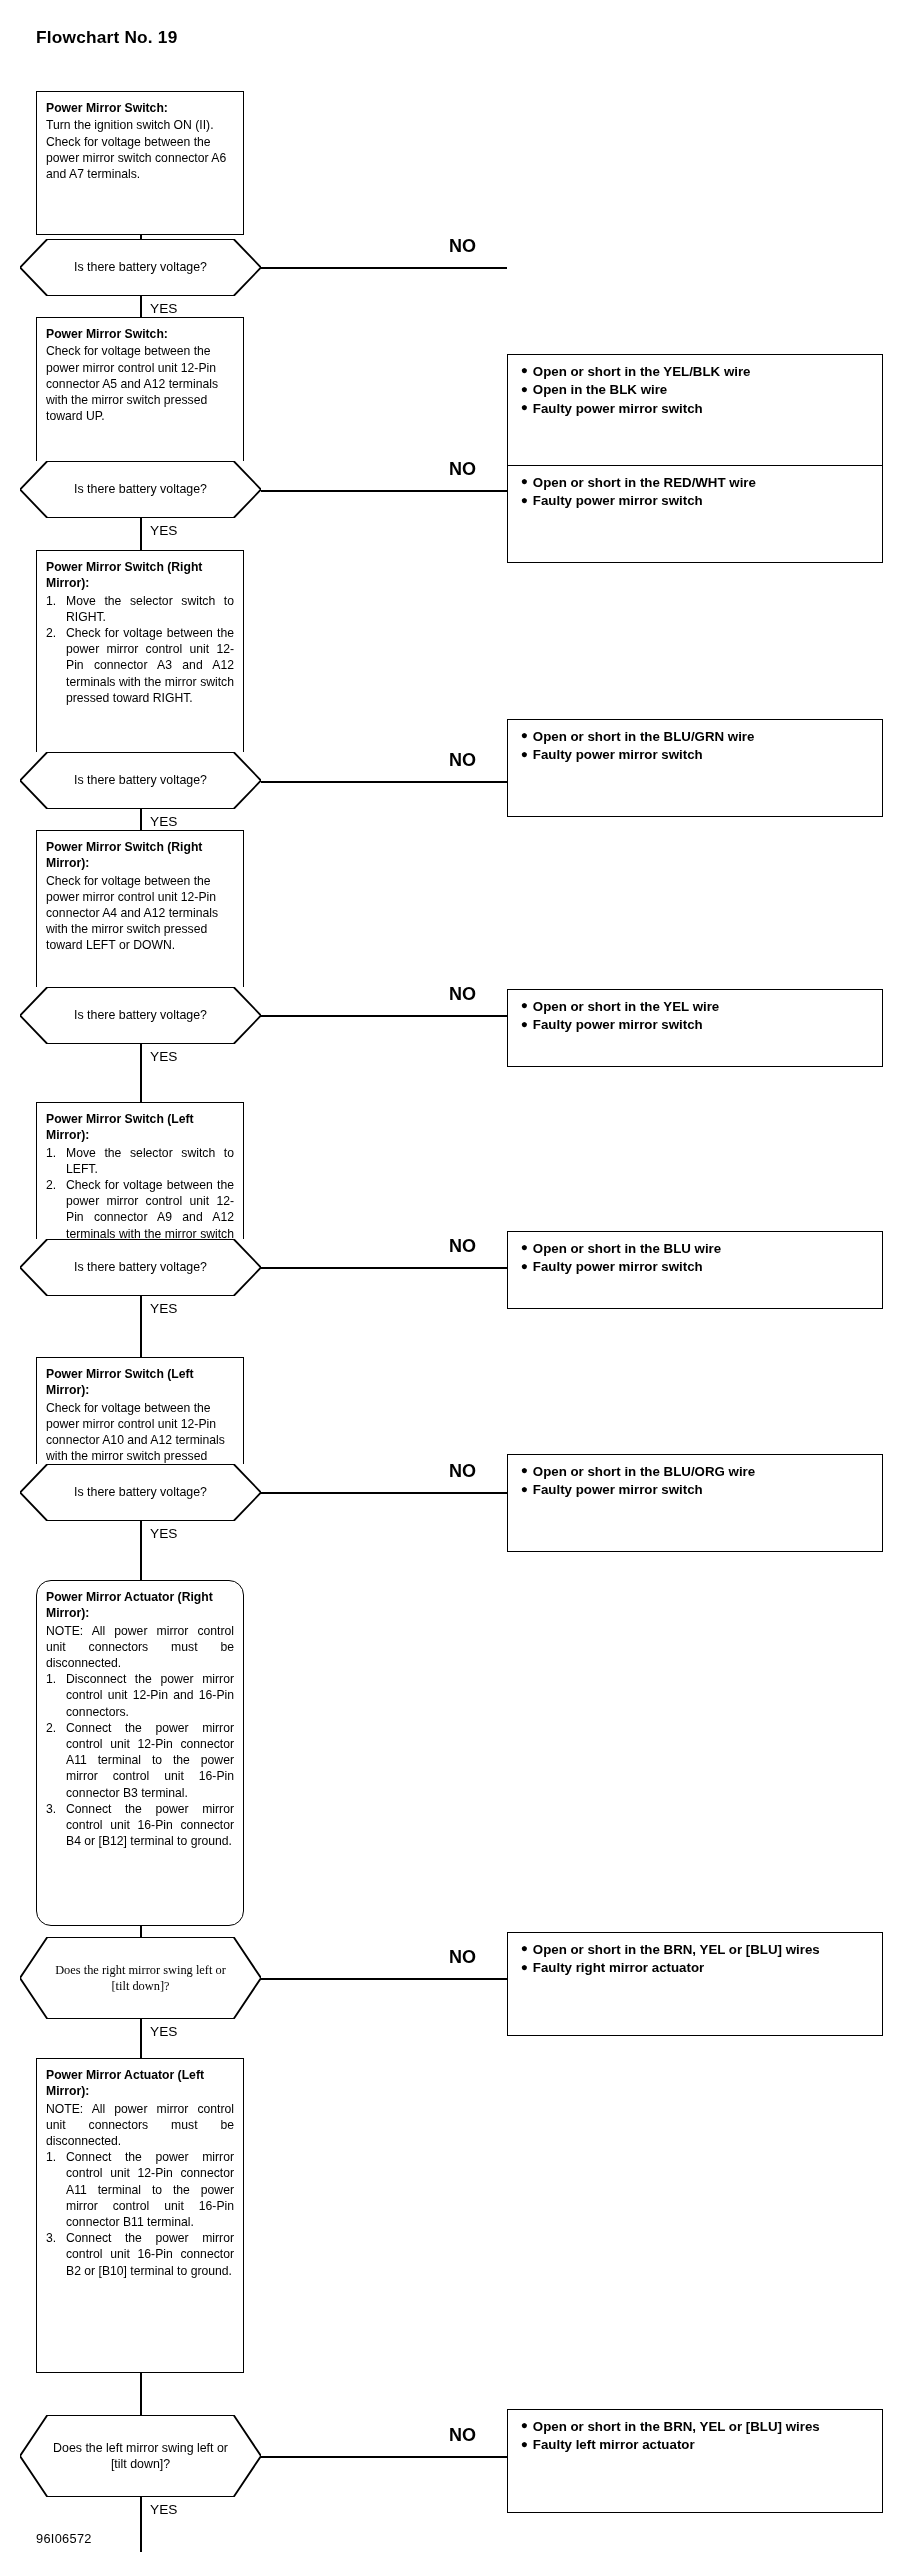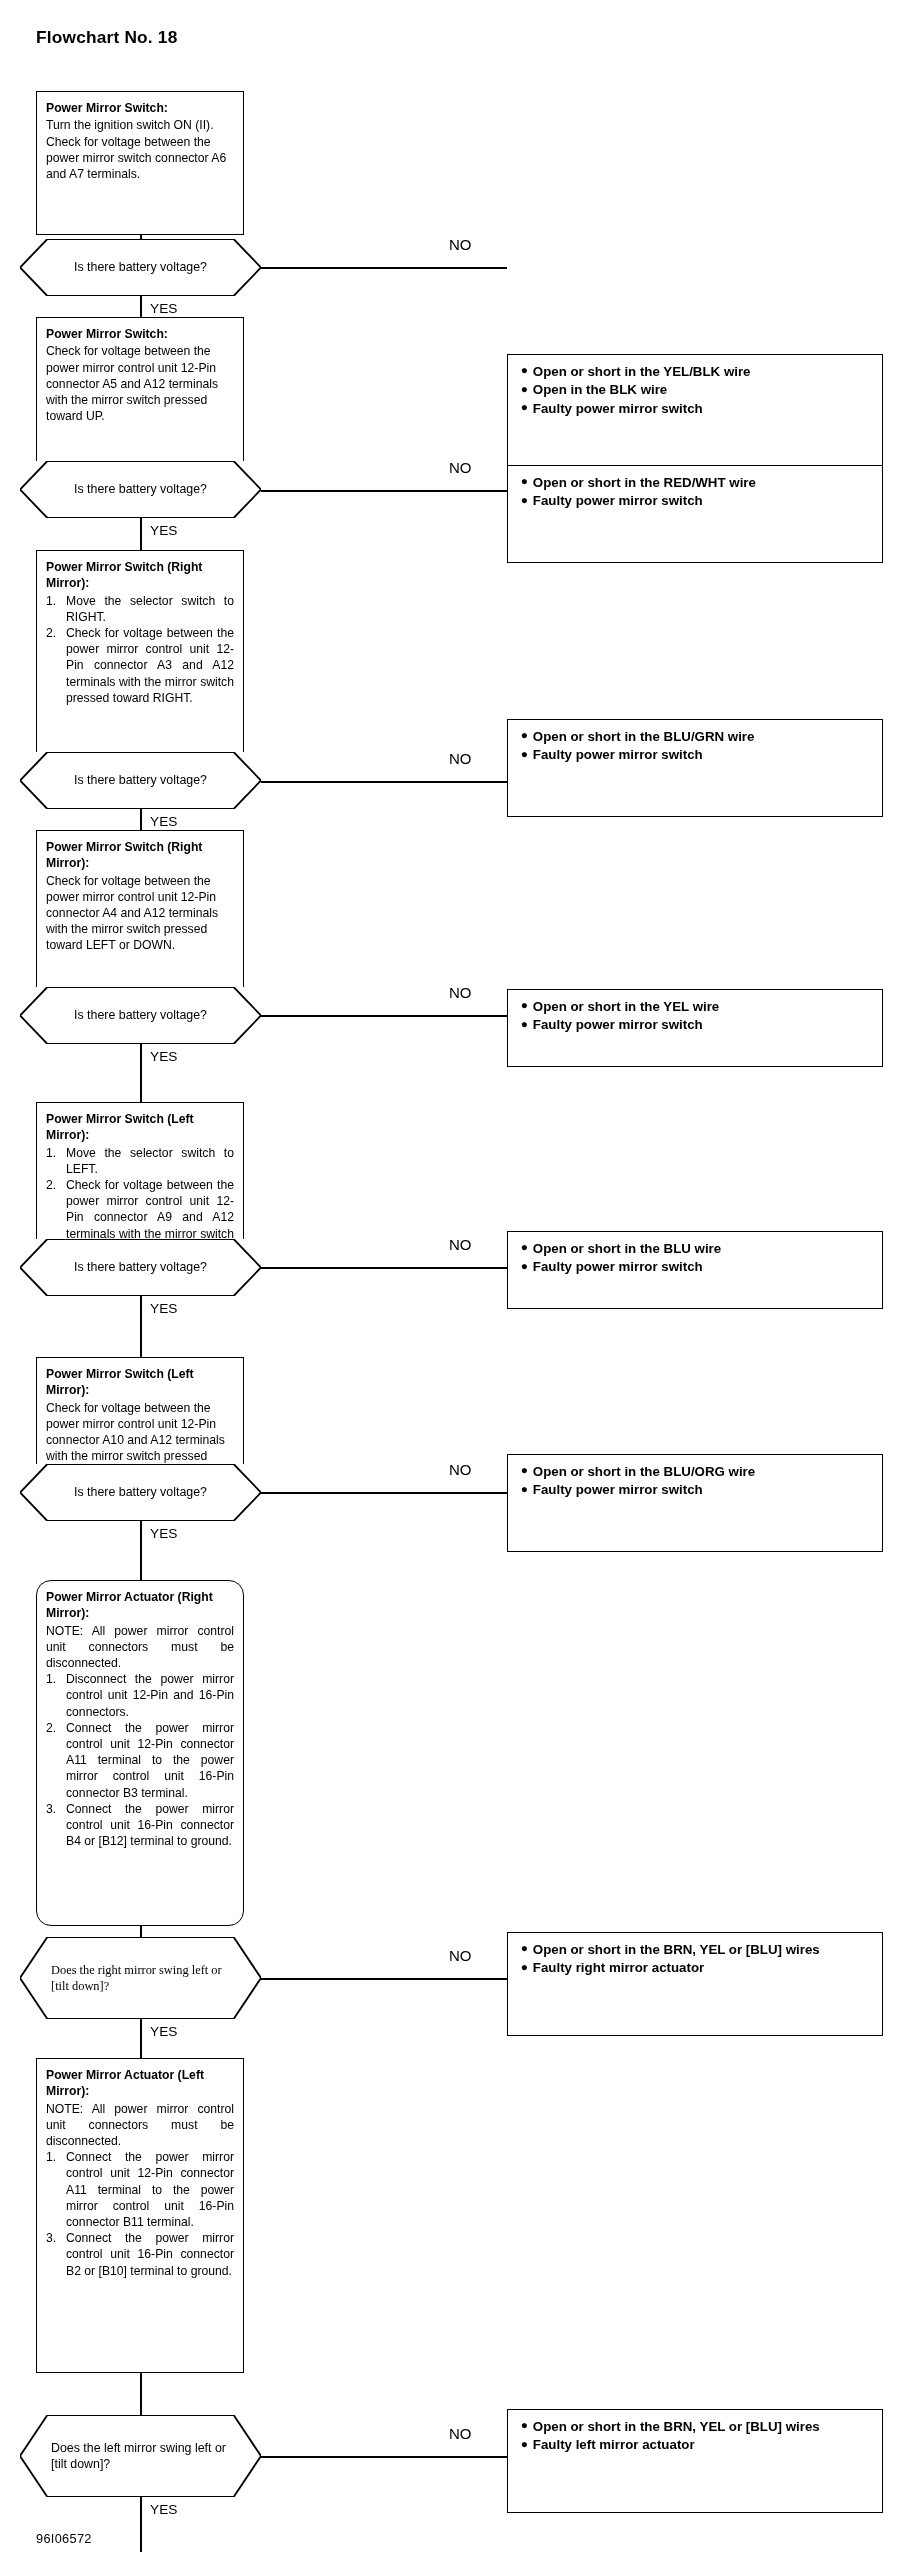--- a/index.html
+++ b/index.html
@@ -72,21 +72,21 @@
     width:241px;
     box-sizing:border-box;
     background:#fff;
   }
   .hex .shape{
     position:relative;
     width:241px;
     display:flex;
     align-items:center;
     justify-content:center;
-    text-align:left;
+    text-align:center;
     font-size:12.4px;
     line-height:1.3;
     padding:6.4px 31px;
     box-sizing:border-box;
     background:#fff;
   }
   .hexsvg{
     position:absolute;
     left:0; top:0;
     width:100%;
@@ -139,36 +139,37 @@
     height:1.8px;
     background:#000;
   }
   .yes{
     position:absolute;
     left:150px;
     font-size:13.7px;
   }
   .no{
     position:absolute;
-    font-size:15px;
+    font-size:18px;
+    font-weight:bold;
   }
 
   .code{
     position:absolute;
     left:36px;
     font-size:12.8px;
     letter-spacing:0.3px;
   }
 </style>
 </head>
 <body>
 
 <div id="page">
 
-  <div class="title">Flowchart No. 18</div>
+  <div class="title">Flowchart No. 19</div>
 
   <div id="flow">
       <div class="pbox" style="top:91px;min-height:144px;">
         <span class="hd">Power Mirror Switch:</span>
         <p class="">Turn the ignition switch ON (II).</p>
         <p class="last">Check for voltage between the power mirror switch connector A6 and A7 terminals.</p>
       </div>
       <div class="hex" style="top:239px;height:57px;">
         <div class="shape" style="height:57px;">
           <svg class="hexsvg" viewBox="0 0 264 62" preserveAspectRatio="none">

